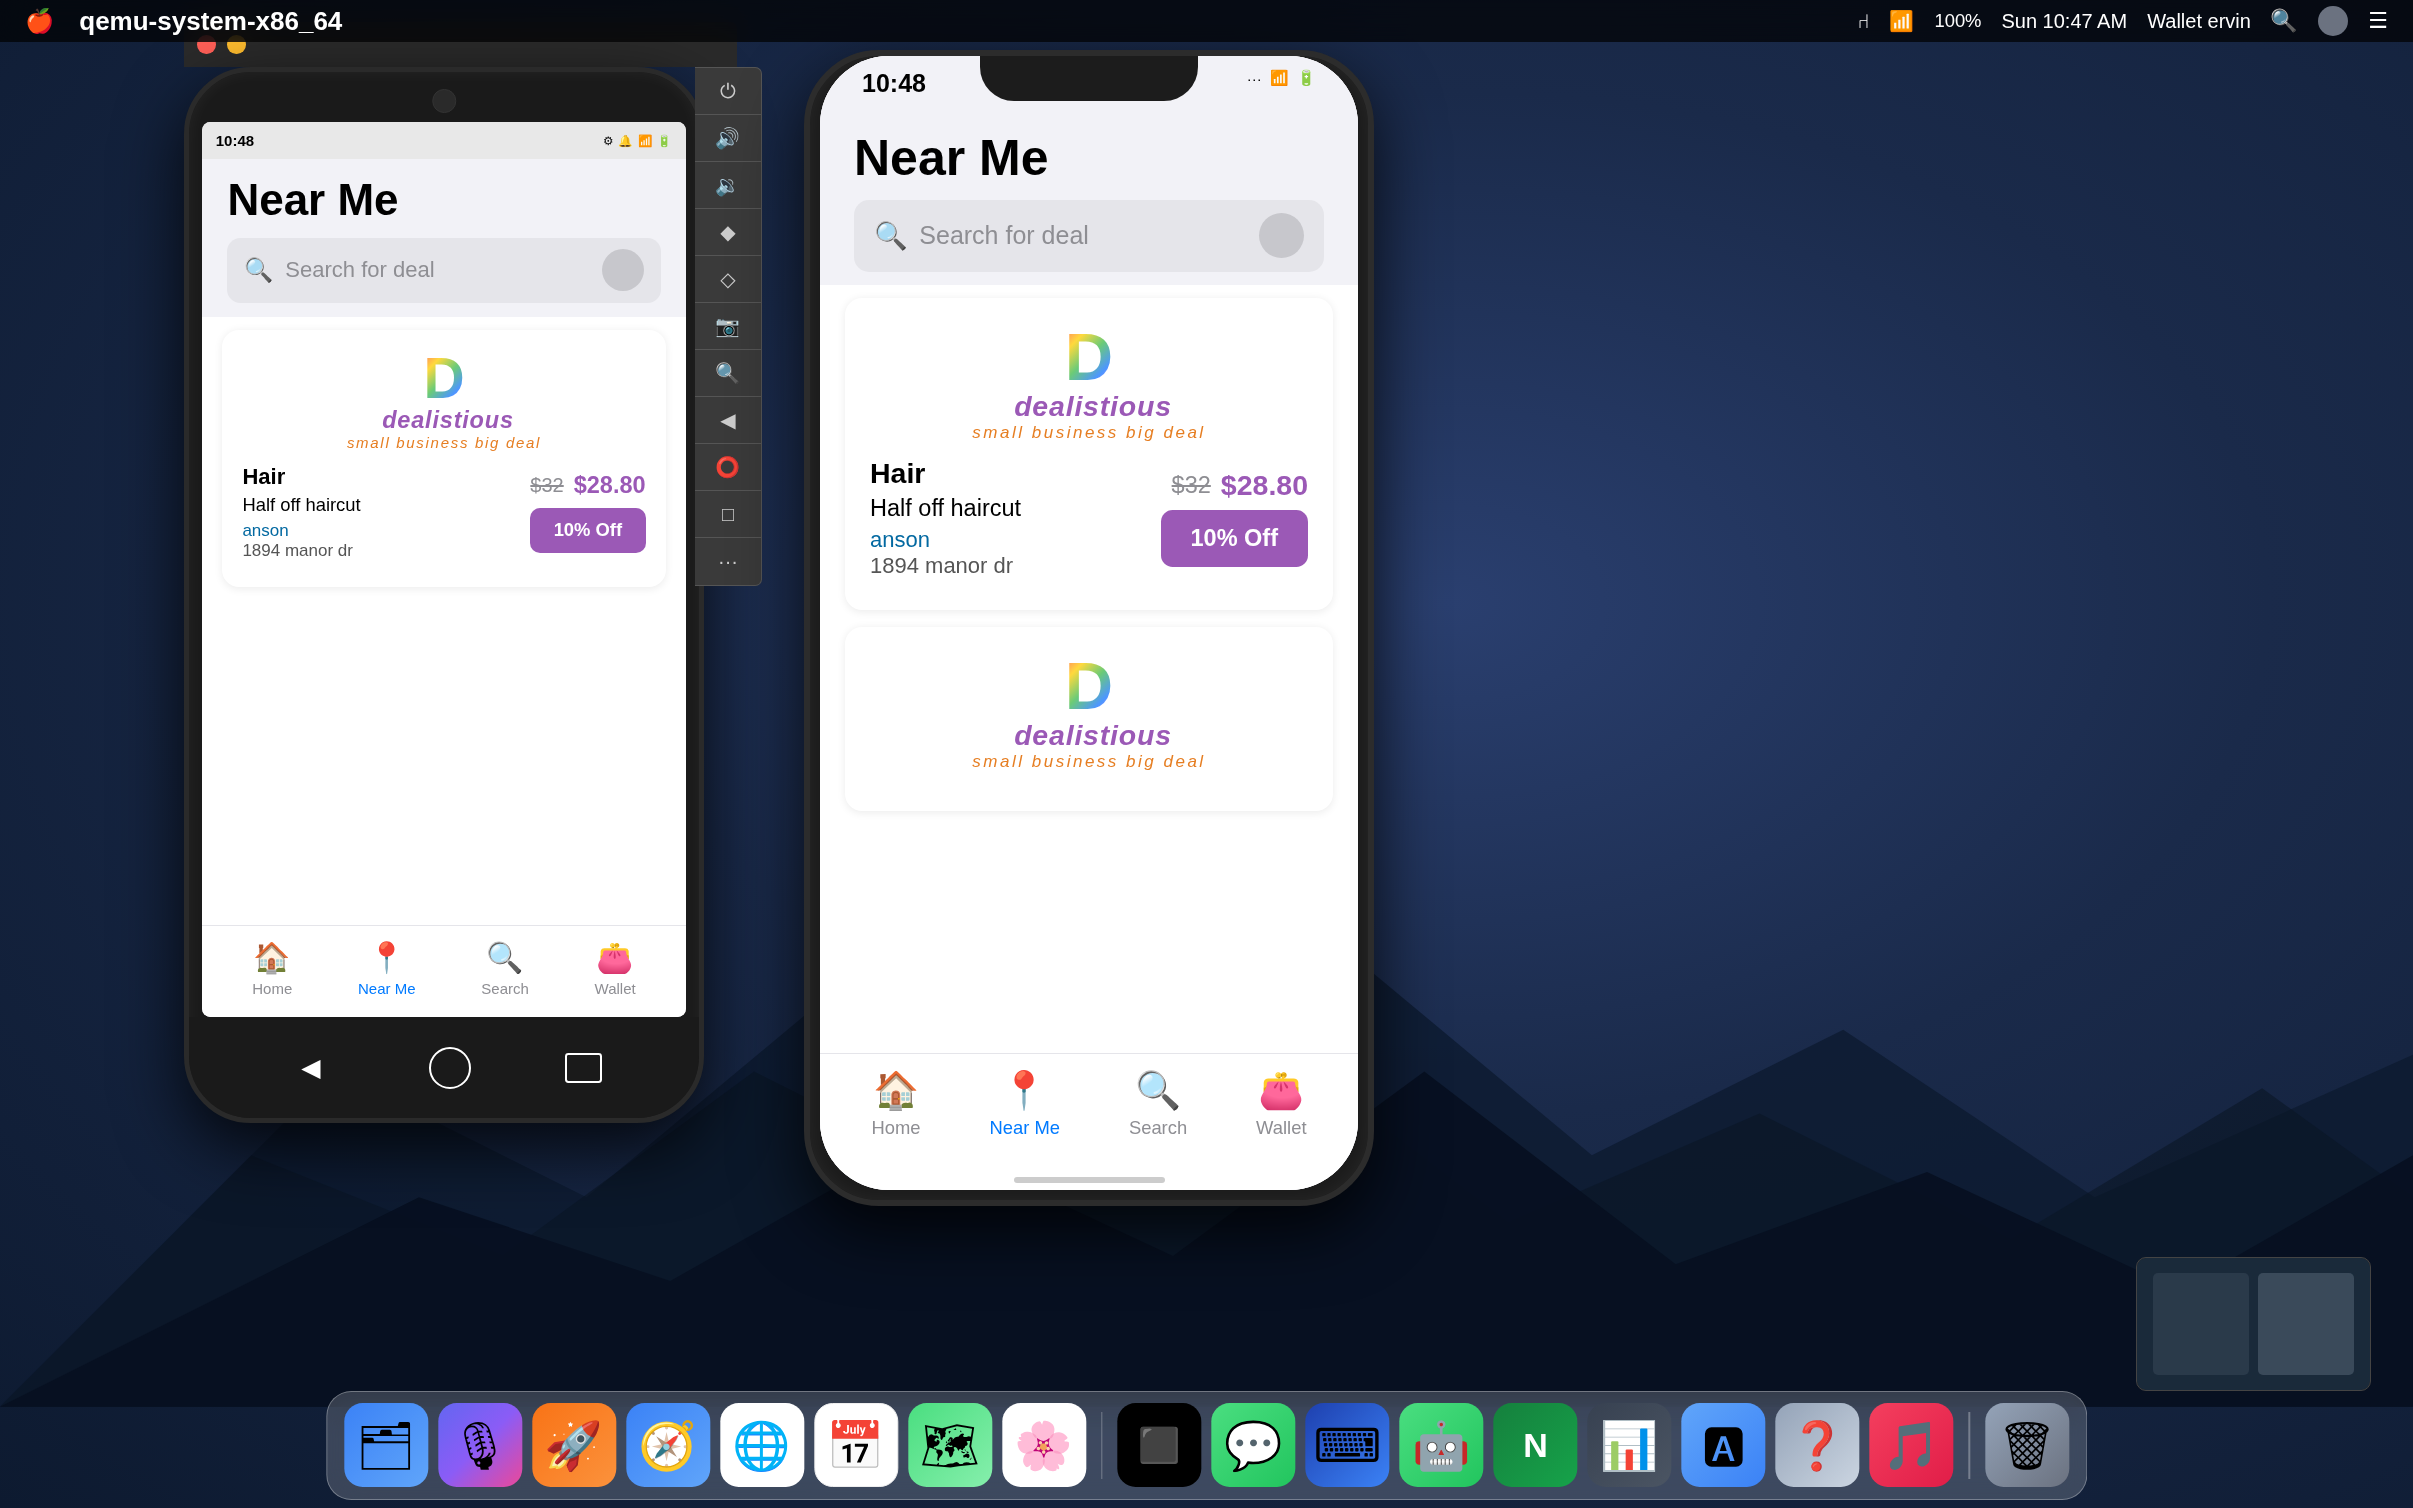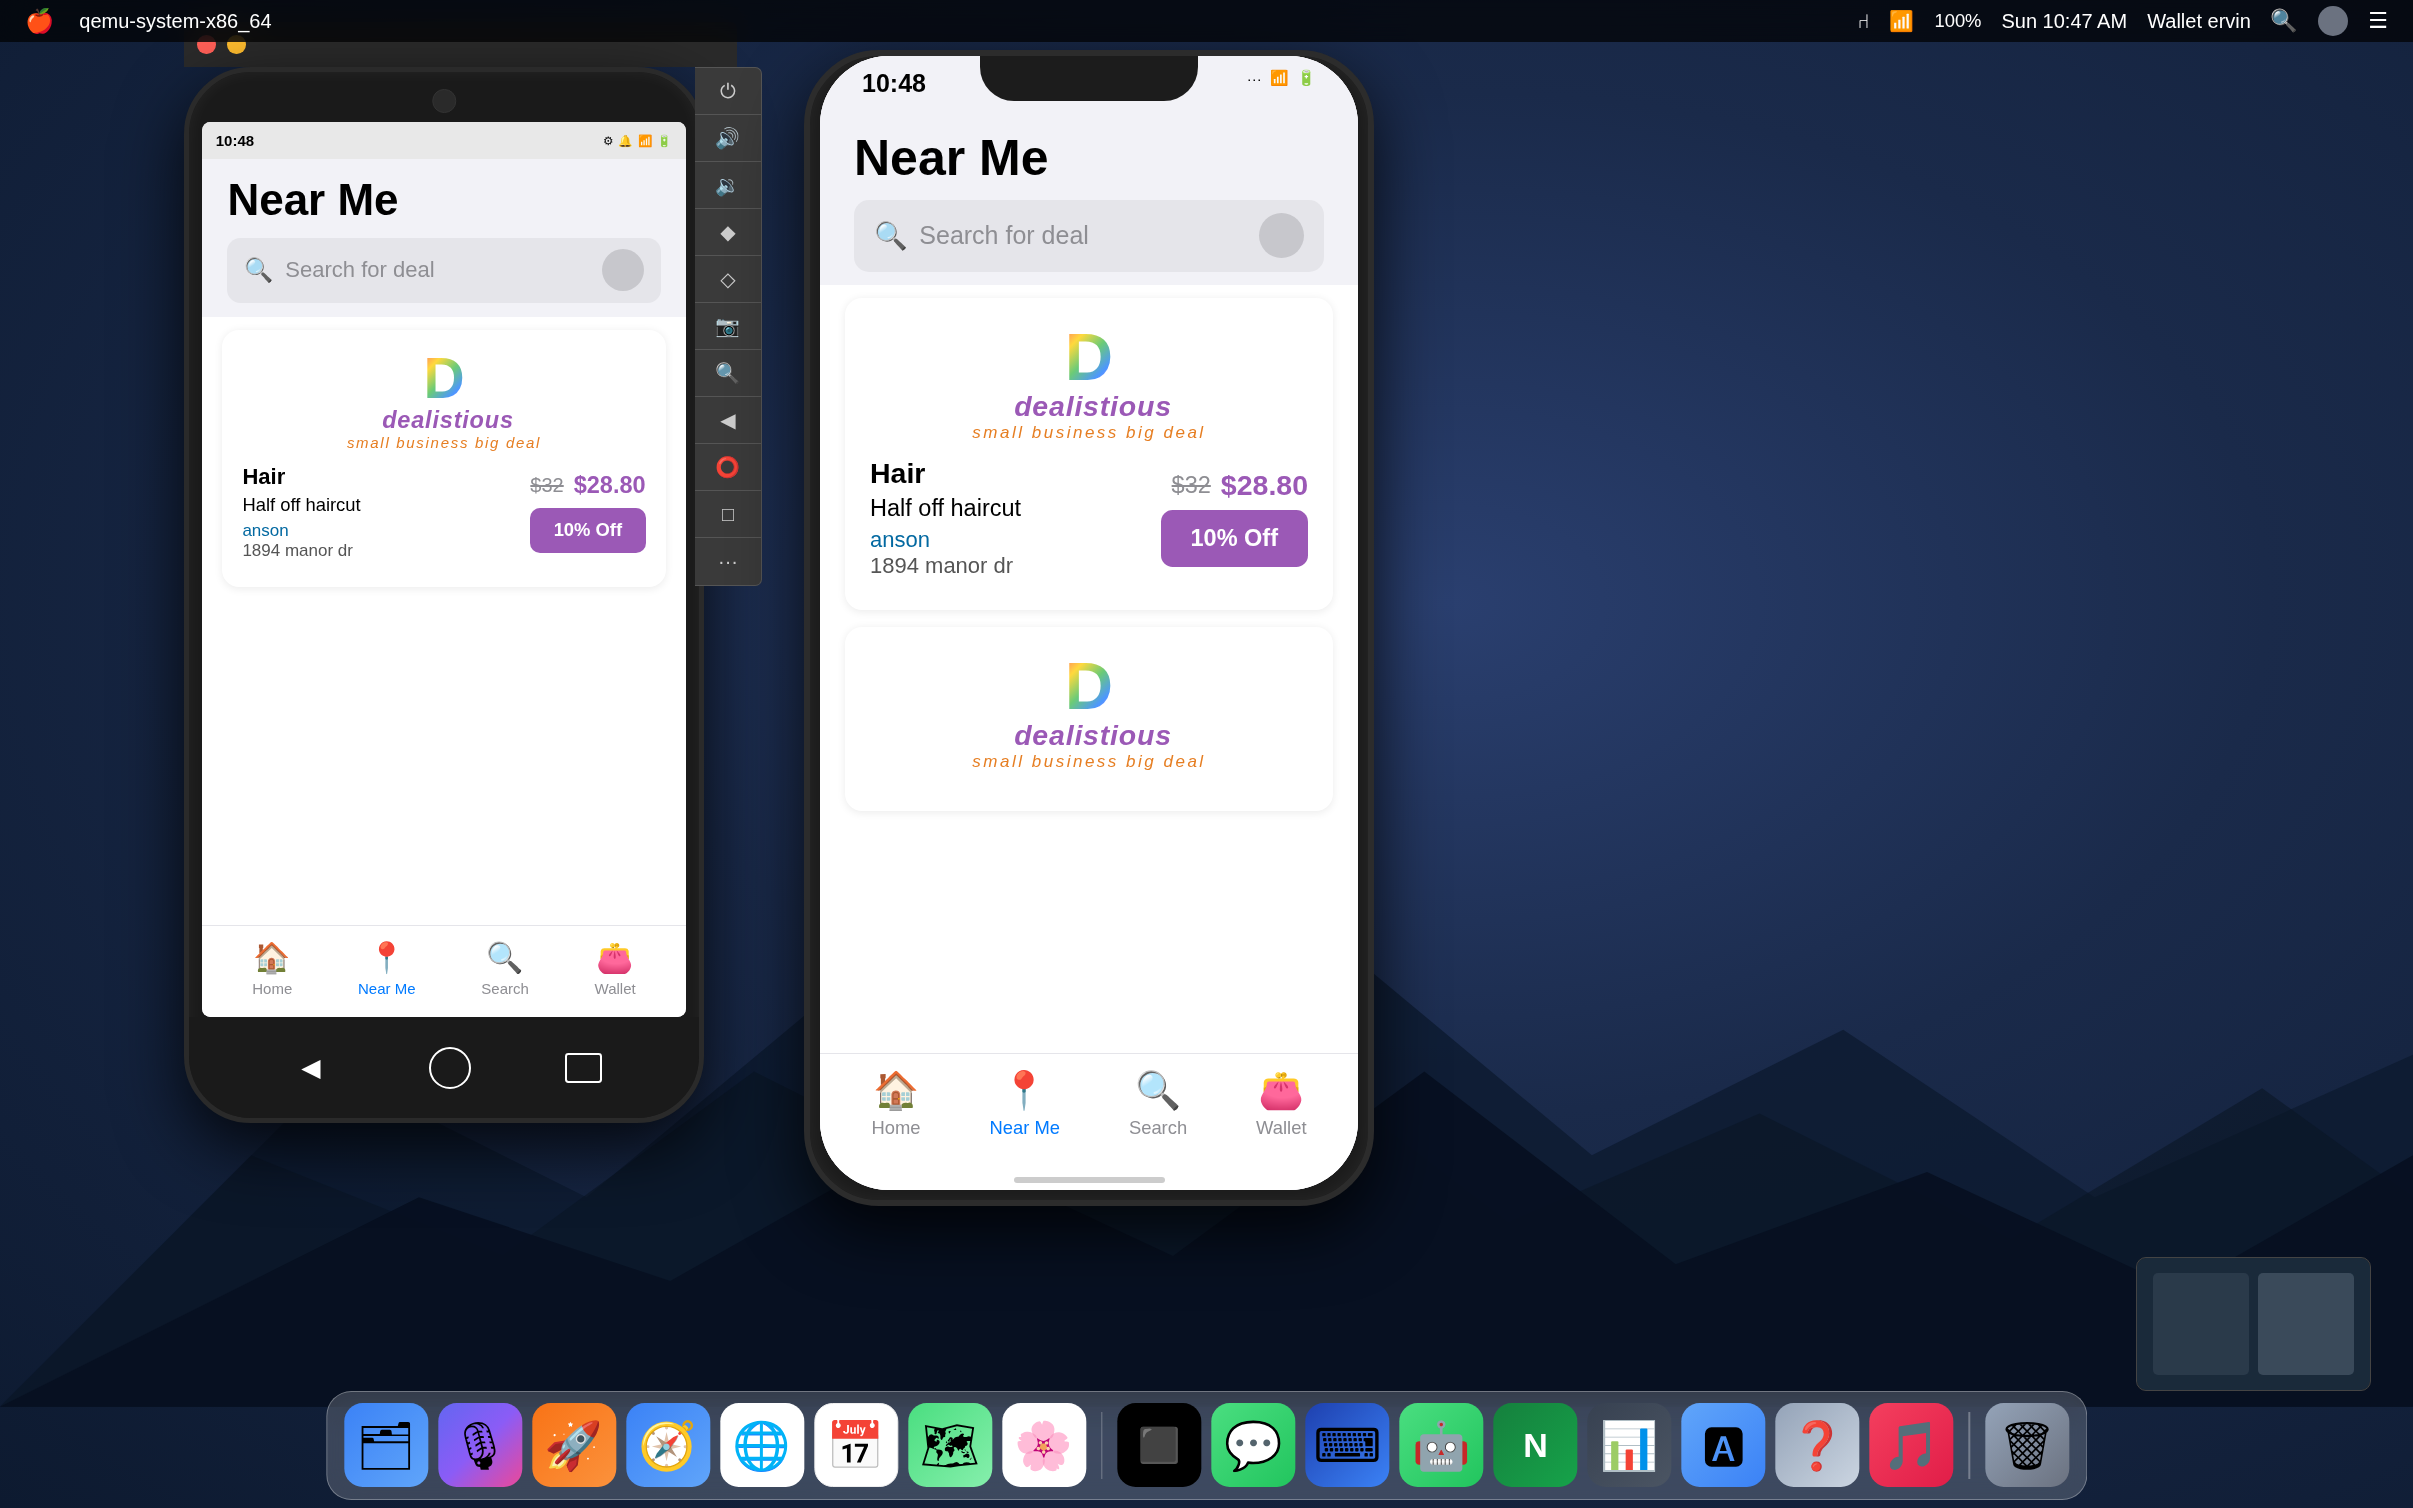--- a/index.html
+++ b/index.html
@@ -480,21 +480,21 @@
     </defs>
     <polygon points="0,600 400,200 700,350 1000,100 1300,280 1600,50 1900,300 2200,150 2500,350 2880,180 2880,600" fill="#0d1a30" opacity="0.8"></polygon>
     <polygon points="0,600 300,300 600,420 900,200 1200,350 1500,150 1800,380 2100,250 2400,400 2700,220 2880,350 2880,600" fill="#0a1525" opacity="0.6"></polygon>
     <polygon points="0,600 500,350 800,450 1100,280 1400,420 1700,200 2000,430 2300,320 2600,460 2880,300 2880,600" fill="#071020" opacity="0.9"></polygon>
   </svg>
 </div>
 
 <div class="menubar">
   <div class="menubar-left">
     <span class="apple-icon">🍎</span>
-    <span style="font-size:20px;font-weight:400;">qemu-system-x86_64</span>
+    <span style="font-size:26px;font-weight:700;">qemu-system-x86_64</span>
   </div>
   <div class="menubar-right">
     <span style="font-size:20px;">⑁</span>
     <span style="font-size:20px;">📶</span>
     <span style="font-size:18.4px;">100%</span>
     <span style="font-size:20px;">Sun 10:47 AM</span>
     <span style="font-size:20px;">Wallet ervin</span>
     <span style="font-size:22px;">🔍</span>
     <span style="width:30px;height:30px;background:#6b7280;border-radius:50%;display:inline-block;"></span>
     <span style="font-size:22px;">☰</span>

